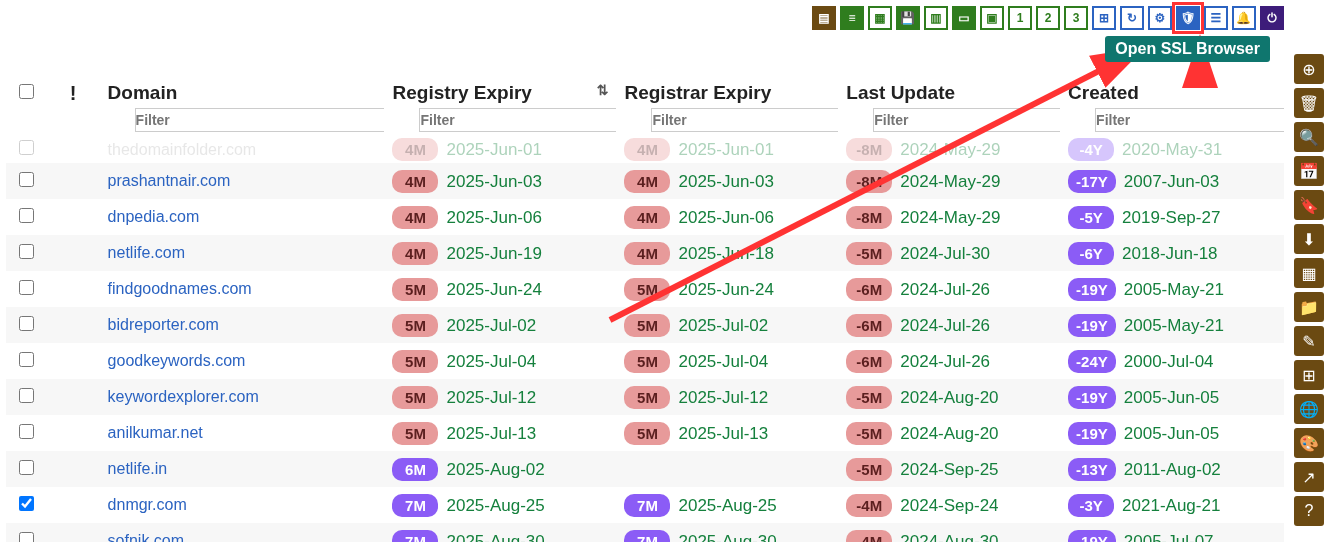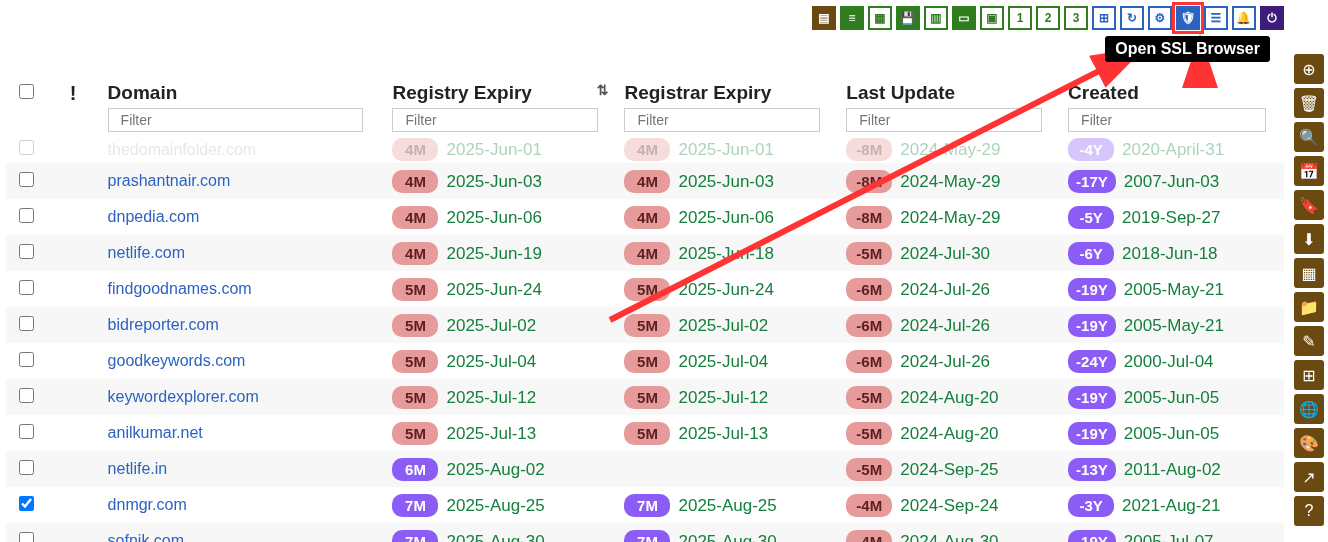--- a/index.html
+++ b/index.html
@@ -37,21 +37,21 @@
   .tb-blue  { border-color:#2b63c1; background:#fff; color:#2b63c1; }
   .tb-blue.inv { background:#2b63c1; color:#fff; }
   .tb-purple{ border-color:#3d1c7a; background:#3d1c7a; color:#fff; }
   .ssl-highlight { outline:3px solid #f33; outline-offset:1px; }
 
   
   .tooltip {
     position: absolute;
     top: 36px;
     right: 58px;
-    background:#000000;
+    background:#0f766e;
     color:#fff;
     font-weight:bold;
     padding:4px 10px;
     border-radius:3px;
     white-space:nowrap;
     z-index:20;
   }
 
   
   .arrow-svg {
@@ -103,24 +103,25 @@
     padding:6px 8px 2px 8px;
     vertical-align:top;
     height:60px;
   }
   thead th .sort { float:right; font-size:14px; color:#555; }
   .filter {
     display:block;
     width:95%;
     margin-top:4px;
     font-size:14px;
-    font-weight:normal;
+    font-weight:bold;
     border:1px solid #ccc;
-    padding:3px 12px;
+    padding:3px 0;
     color:#888;
+    margin-left:27px;
   }
 
   tbody tr { height:36px; }
   tbody tr:nth-child(even) { background:#f7f7f7; }
   tbody td { padding:2px 8px; vertical-align:middle; white-space:nowrap; overflow:hidden; }
   .chk { text-align:center; }
   .bang { text-align:center; font-weight:bold; font-size:20px; }
 
   .domain-link { color:#2b63c1; cursor:pointer;margin-top:12px; }
 
@@ -236,21 +237,21 @@
       </tr>
     </thead>
     <tbody id="tbody">
         <tr class="faded" style="height:14px; opacity:.35;">
      <td class="chk"><input type="checkbox" style=""></td>
      <td></td>
      <td><span>thedomainfolder.com</span></td>
      <td><span class="badge b-pink">4M</span><span class="datecell">2025-Jun-01</span></td>
           <td><span class="badge b-pink">4M</span><span class="datecell">2025-Jun-01</span></td>
           <td><span class="badge b-pink">-8M</span><span class="datecell">2024-May-29</span></td>
-          <td><span class="badge b-green">-4Y</span><span class="datecell">2020-April-31</span></td>
+          <td><span class="badge b-green">-4Y</span><span class="datecell">2020-May-31</span></td>
    </tr>
         <tr>
      <td class="chk"><input type="checkbox" style=""></td>
      <td class="bang"></td>
      <td><span class="domain-link">prashantnair.com</span></td>
      <td><span class="badge b-pink">4M</span><span class="datecell">2025-Jun-03</span></td>
           <td><span class="badge b-pink">4M</span><span class="datecell">2025-Jun-03</span></td>
           <td><span class="badge b-pink">-8M</span><span class="datecell">2024-May-29</span></td>
           <td><span class="badge b-green">-17Y</span><span class="datecell">2007-Jun-03</span></td>
    </tr>

